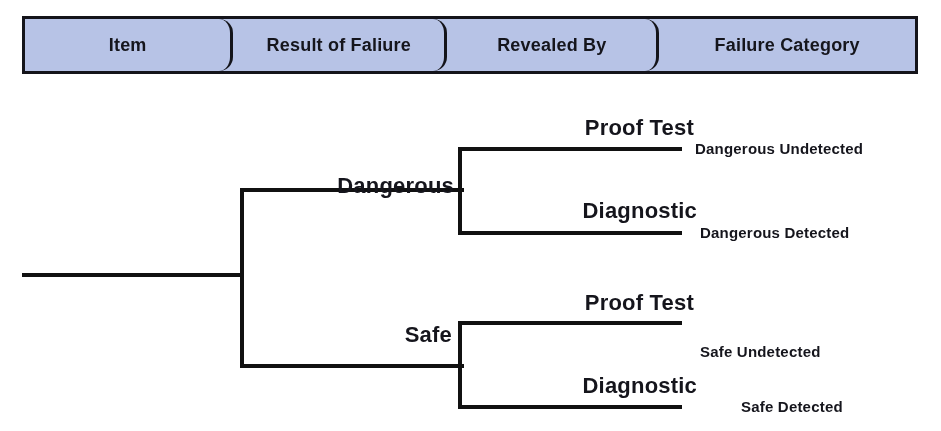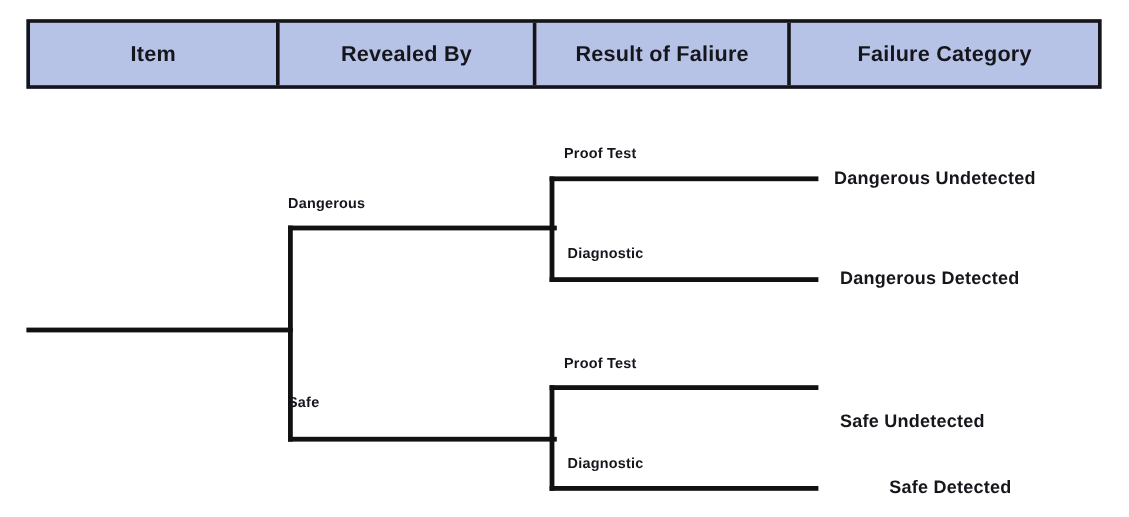--- a/index.html
+++ b/index.html
@@ -31,20 +31,21 @@
   }
   .header-cell {
     box-sizing: border-box;
     display: flex;
     align-items: center;
     justify-content: center;
     font-size: 18px;
     font-weight: 700;
     letter-spacing: 0.2px;
     border-right: 3px solid #14141a;
+    border-radius: 14px;
   }
   .header-cell:nth-child(1) { width: 219px; }
   .header-cell:nth-child(2) { width: 225px; }
   .header-cell:nth-child(3) { width: 223px; }
   .header-cell:nth-child(4) { width: 269px; border-right: none; }
 
   
   .tline {
     position: absolute;
     background: #111111;
@@ -56,28 +57,28 @@
   .l-dang-v      { left: 458px; top: 147px; width: 4px;   height: 88px; }
   .l-pt-upper-h  { left: 458px; top: 147px; width: 224px; height: 4px; }
   .l-dg-upper-h  { left: 458px; top: 231px; width: 224px; height: 4px; }
   .l-safe-v      { left: 458px; top: 321px; width: 4px;   height: 88px; }
   .l-pt-lower-h  { left: 458px; top: 321px; width: 224px; height: 4px; }
   .l-dg-lower-h  { left: 458px; top: 405px; width: 224px; height: 4px; }
 
   
   .branch-label {
     position: absolute;
-    font-size: 12px;
+    font-size: 22px;
     font-weight: 700;
     letter-spacing: 0.2px;
     line-height: 24px;
-    text-align: left;
+    text-align: right;
     white-space: nowrap;
   }
-  .lab-dangerous { left: 240px; top: 157px; width: 214px; }
+  .lab-dangerous { left: 240px; top: 174px; width: 214px; }
   .lab-safe      { left: 240px; top: 323px; width: 212px; }
   .lab-pt-upper  { left: 470px; top: 116px; width: 224px; }
   .lab-dg-upper  { left: 473px; top: 199px; width: 224px; }
   .lab-pt-lower  { left: 470px; top: 291px; width: 224px; }
   .lab-dg-lower  { left: 473px; top: 374px; width: 224px; }
 
   .leaf-label {
     position: absolute;
     font-size: 15px;
     font-weight: 700;
@@ -90,22 +91,22 @@
   .leaf-su { left: 700px; top: 311px; margin-top: 29px; }
   .leaf-sd { left: 701px; top: 395px; margin-left: 40px; }
 </style>
 </head>
 <body>
 
 <div class="canvas">
 
   <div class="header-table">
     <div class="header-cell">Item</div>
+    <div class="header-cell">Result of Faliure</div>
     <div class="header-cell">Revealed By</div>
-    <div class="header-cell">Result of Faliure</div>
     <div class="header-cell">Failure Category</div>
   </div>
 
   <div class="tline l-root-h"></div>
   <div class="tline l-lvl1-v"></div>
   <div class="tline l-dangerous-h"></div>
   <div class="tline l-safe-h"></div>
   <div class="tline l-dang-v"></div>
   <div class="tline l-pt-upper-h"></div>
   <div class="tline l-dg-upper-h"></div>

